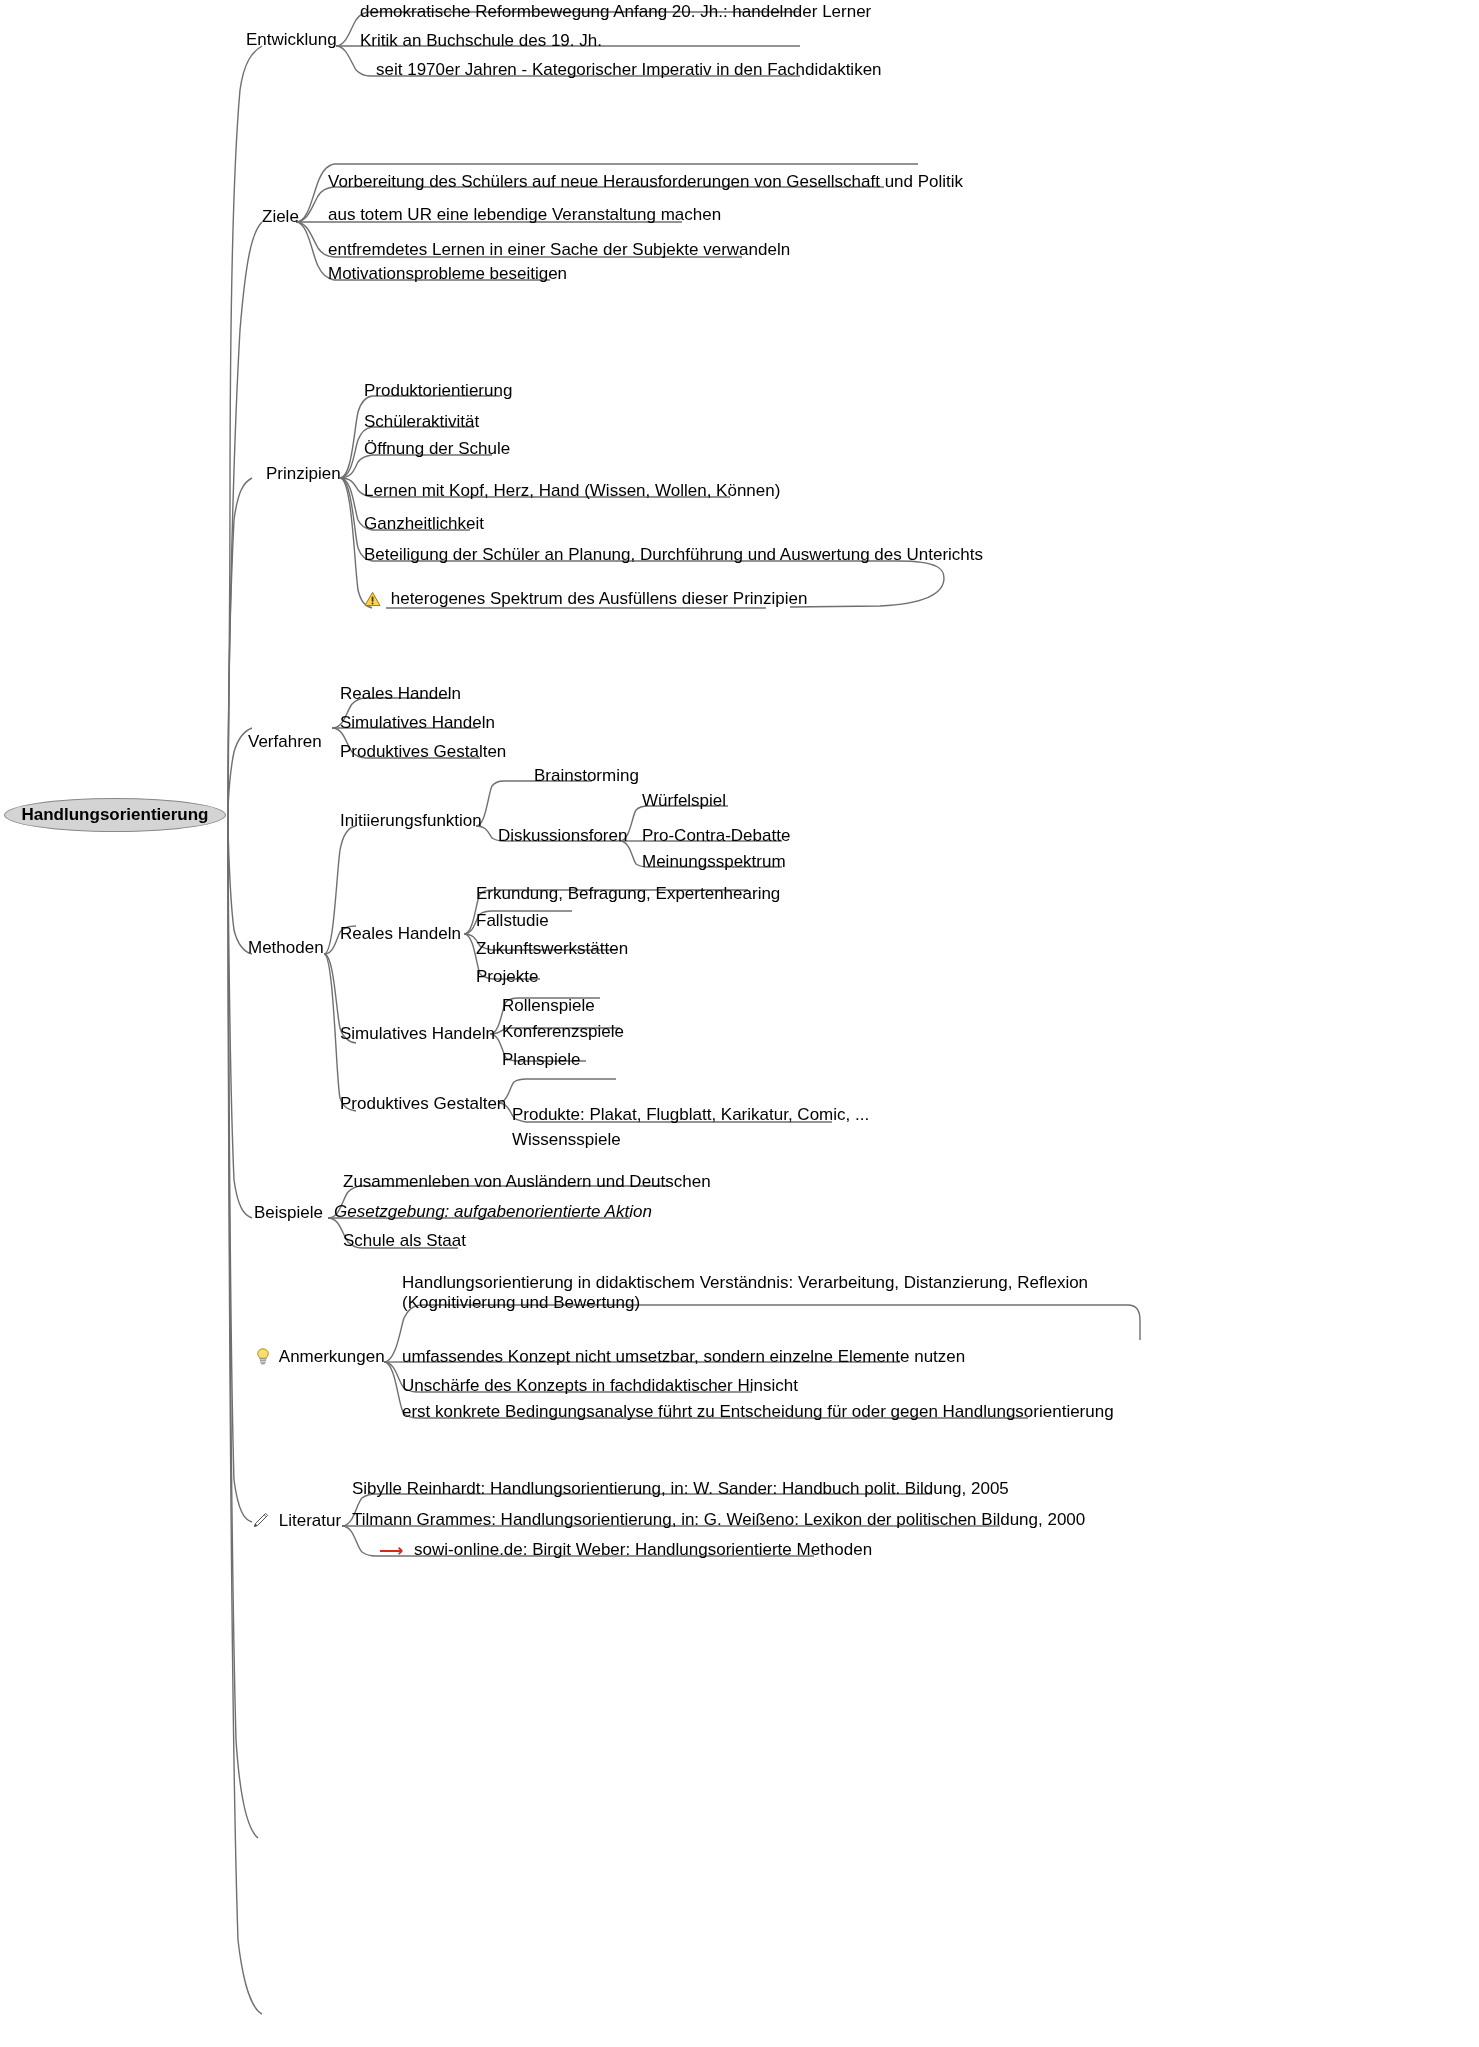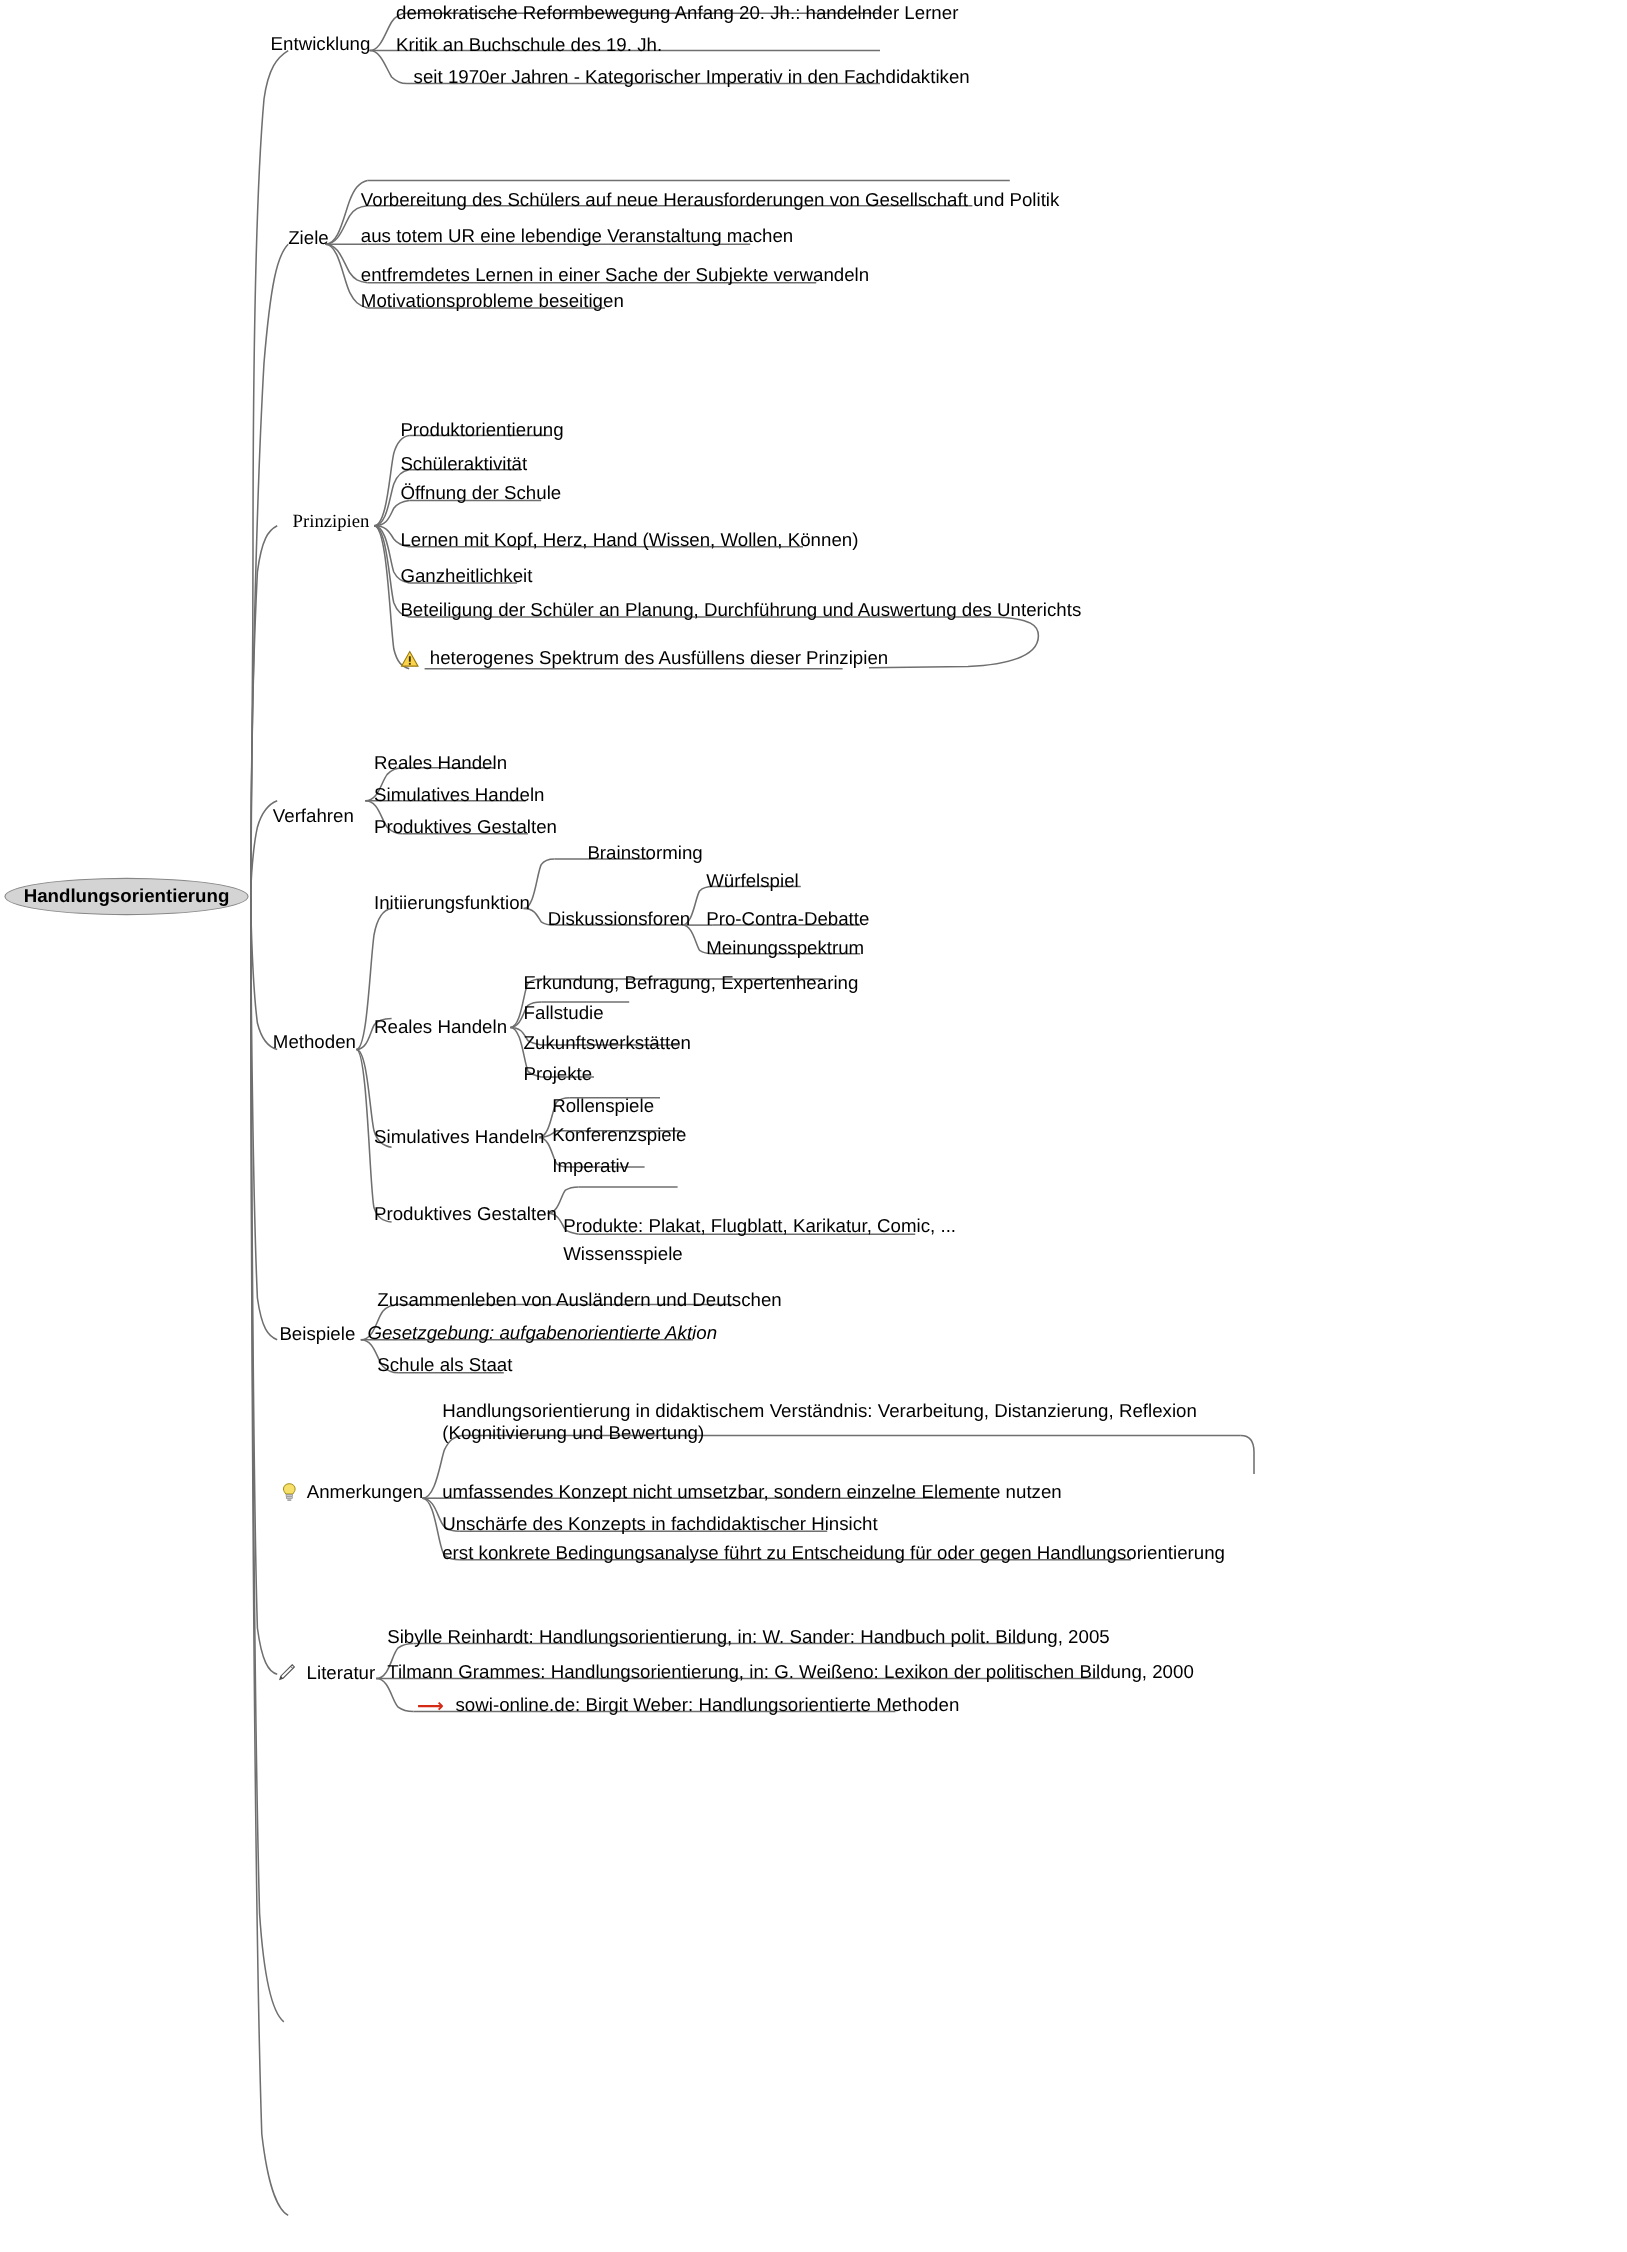--- a/index.html
+++ b/index.html
@@ -184,21 +184,21 @@
   <div class="node" style="left:328px;top:205px;">
     <span>aus totem UR eine lebendige Veranstaltung machen</span>
   </div>
   <div class="node" style="left:328px;top:240px;">
     <span>entfremdetes Lernen in einer Sache der Subjekte verwandeln</span>
   </div>
   <div class="node" style="left:328px;top:264px;">
     <span>Motivationsprobleme beseitigen</span>
   </div>
 
-  <div class="node" style="left:266px;top:464px;font-family:Liberation Serif, serif;">
+  <div class="node" style="left:266px;top:464px;">
     <span>Prinzipien</span>
   </div>
   <div class="node" style="left:364px;top:381px;">
     <span>Produktorientierung</span>
   </div>
   <div class="node" style="left:364px;top:412px;">
     <span>Schüleraktivität</span>
   </div>
   <div class="node" style="left:364px;top:439px;">
     <span>Öffnung der Schule</span>
@@ -279,21 +279,21 @@
   <div class="node" style="left:340px;top:1024px;">
     <span>Simulatives Handeln</span>
   </div>
   <div class="node" style="left:502px;top:996px;">
     <span>Rollenspiele</span>
   </div>
   <div class="node" style="left:502px;top:1022px;">
     <span>Konferenzspiele</span>
   </div>
   <div class="node" style="left:502px;top:1050px;">
-    <span>Imperativ</span>
+    <span>Planspiele</span>
   </div>
 
   <div class="node" style="left:340px;top:1094px;">
     <span>Produktives Gestalten</span>
   </div>
   <div class="node" style="left:512px;top:1130px;">
     <span>Wissensspiele</span>
   </div>
   <div class="node" style="left:512px;top:1105px;">
     <span>Produkte: Plakat, Flugblatt, Karikatur, Comic, ...</span>

